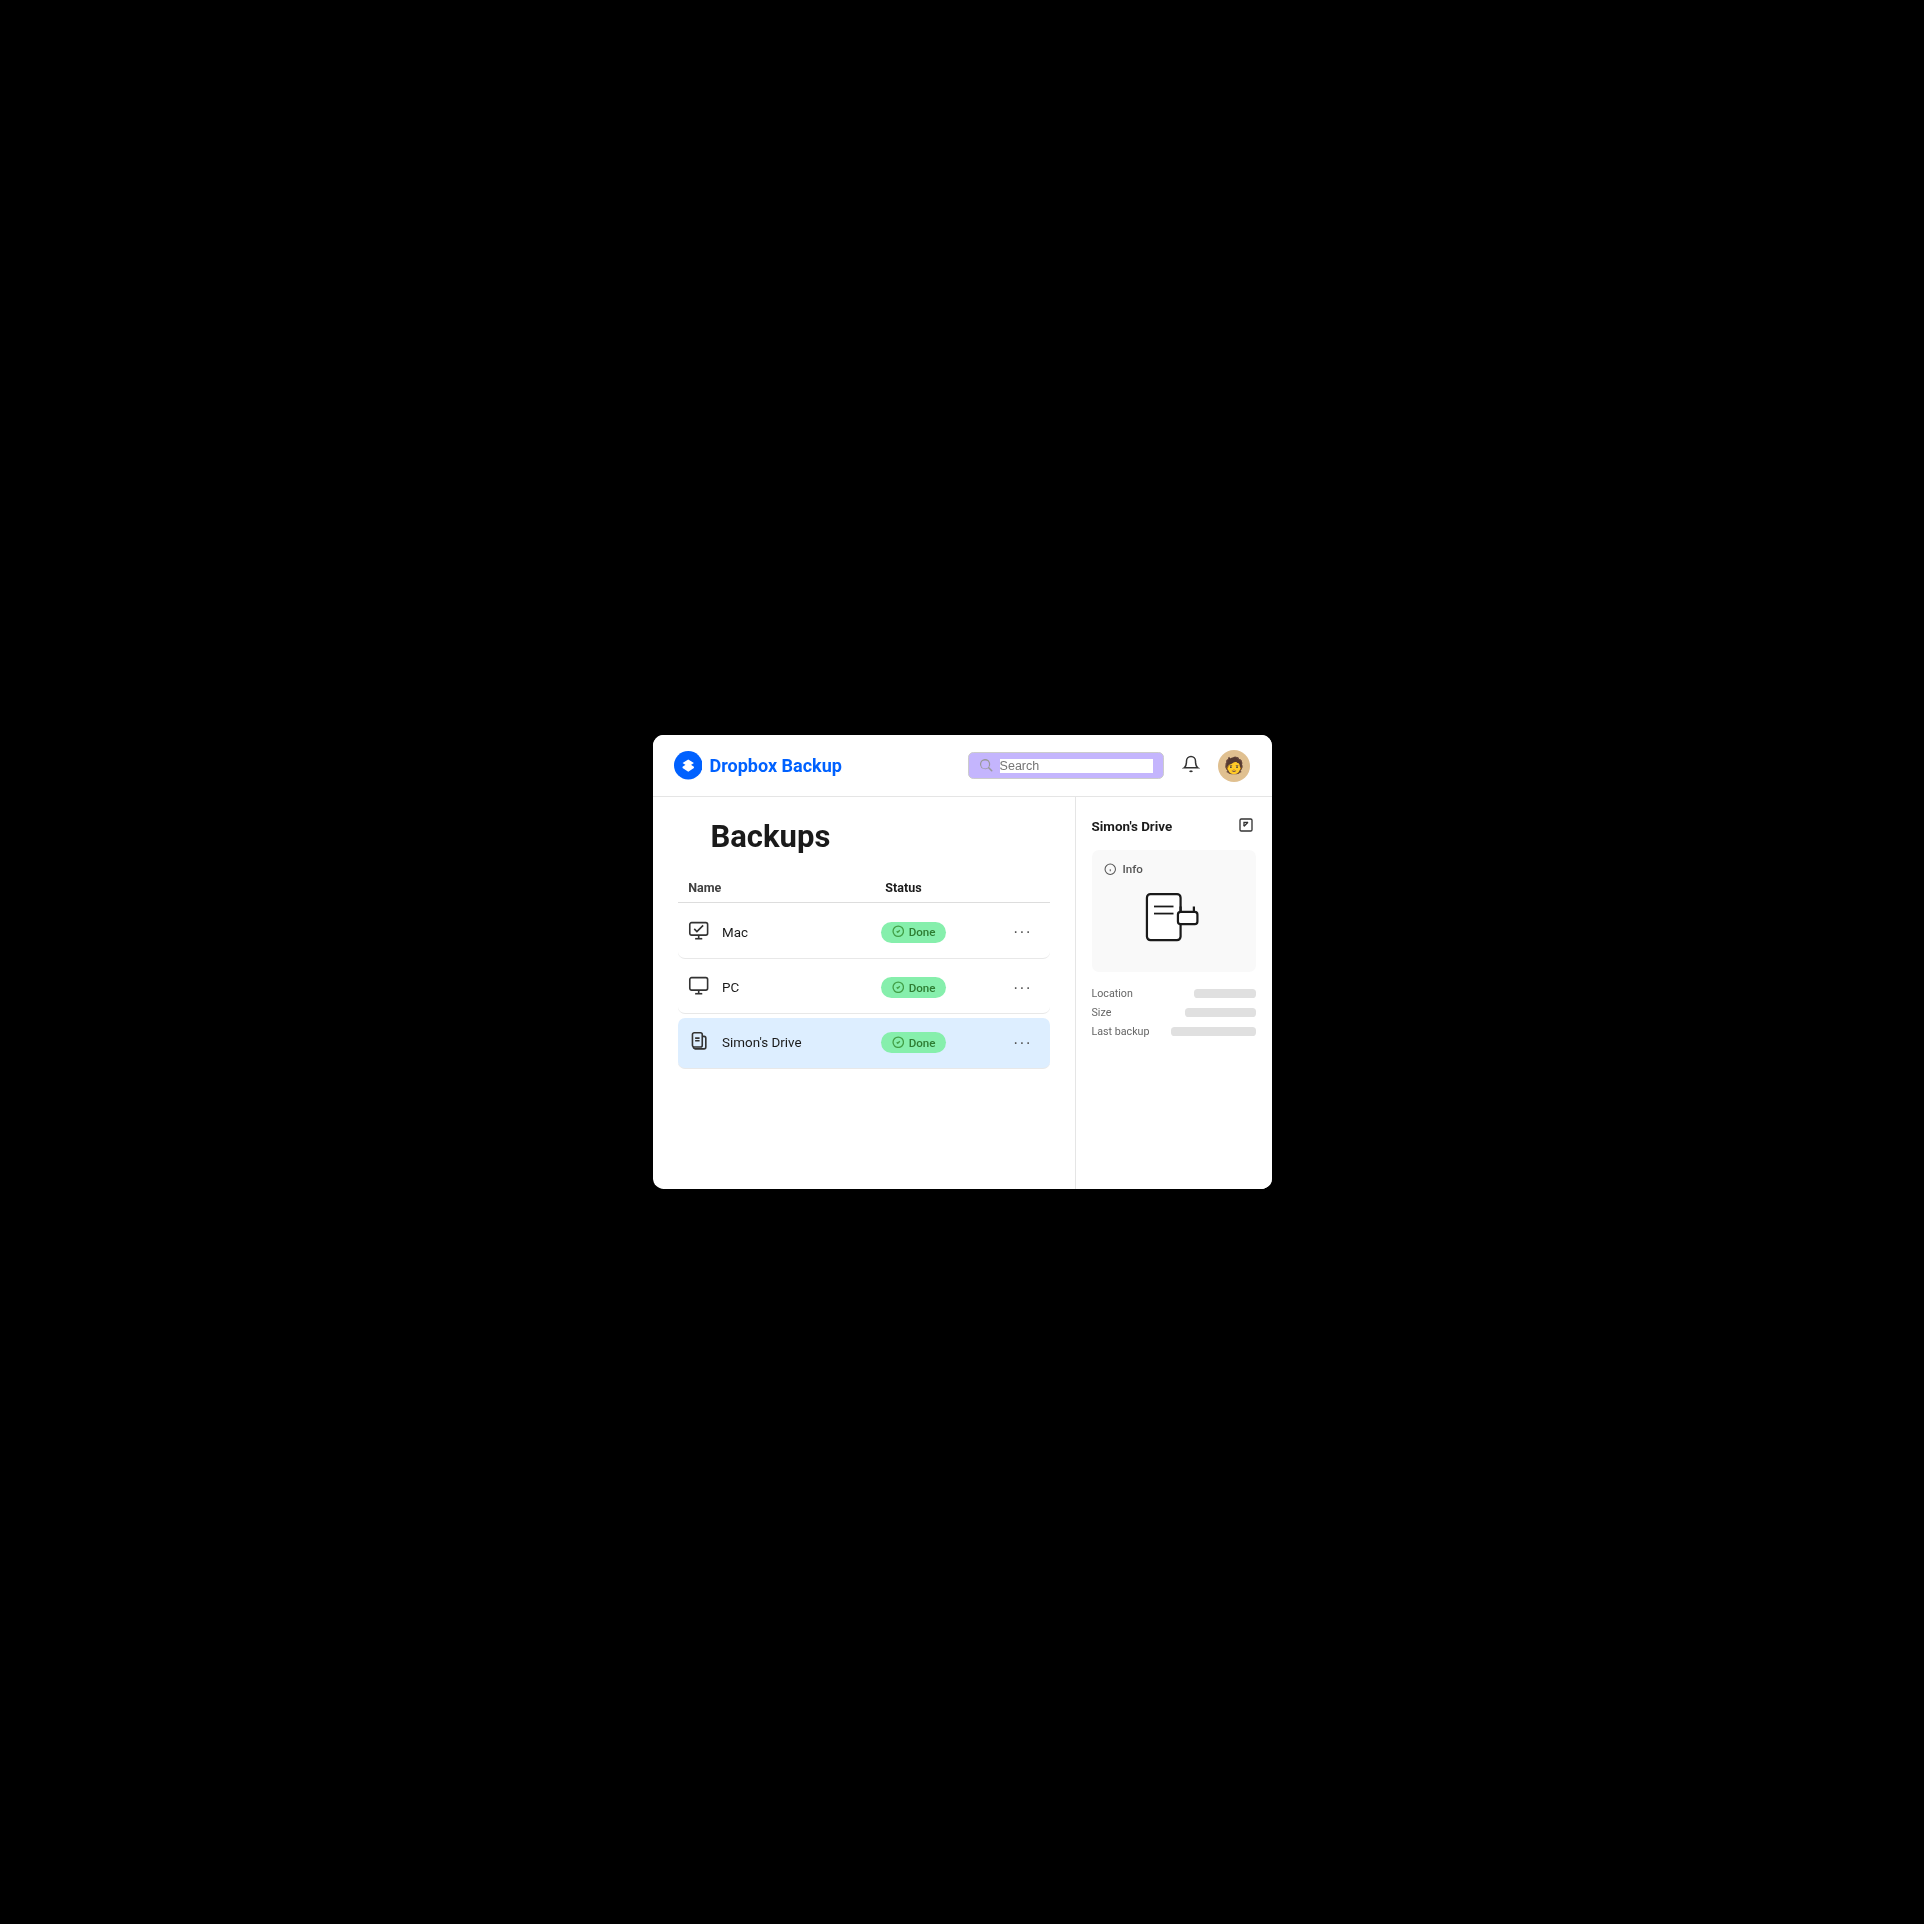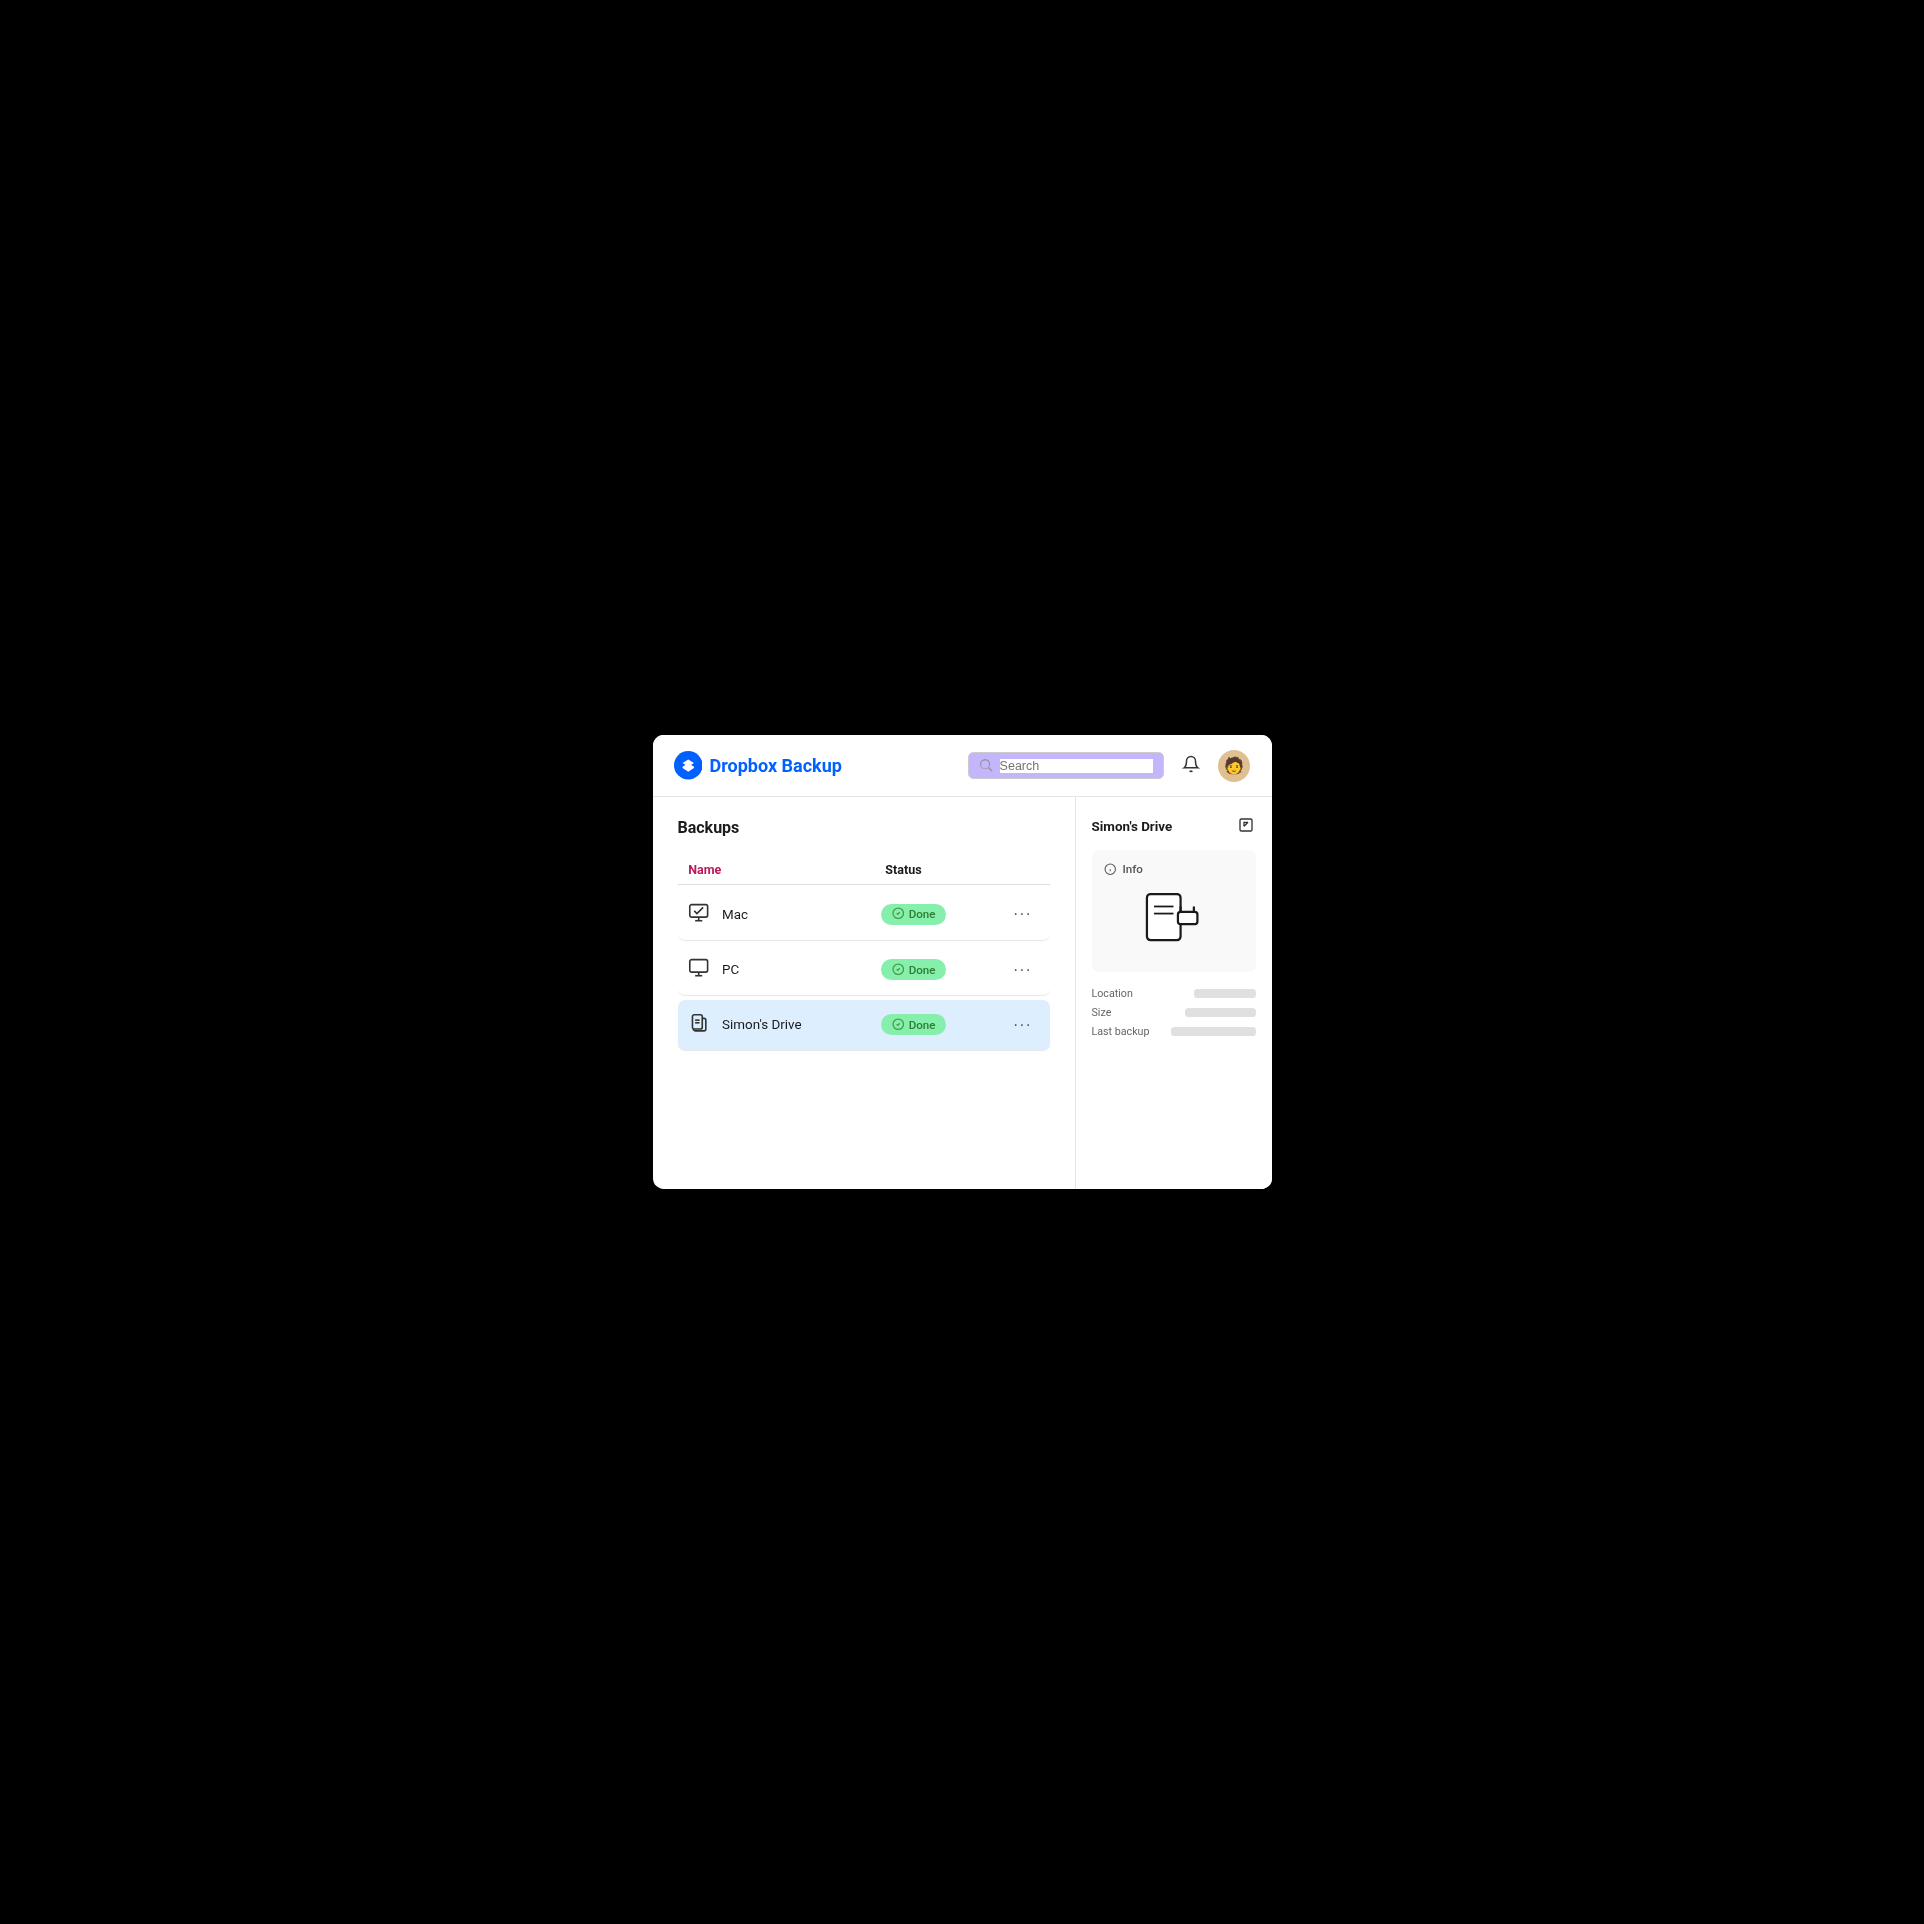--- a/index.html
+++ b/index.html
@@ -94,36 +94,37 @@
       display: flex;
       min-height: 392px;
     }
     
     .left-panel {
       flex: 1;
       padding: 21.4px 25px;
       border-right: 0.9px solid #e5e5e5;
     }
     .page-title {
-      font-size: 16px;
+      font-size: 31px;
       font-weight: 700;
       color: #1a1a1a;
       margin-bottom: 18px;
+      margin-left: 33px;
     }
     .table-header {
       display: flex;
       align-items: center;
       padding: 7.1px 10.7px;
       border-bottom: 0.9px solid #ddd;
     }
     .col-name {
       flex: 1;
       font-size: 12.5px;
       font-weight: 700;
-      color: #be185d;
+      color: #404040;
     }
     .col-status {
       width: 125px;
       font-size: 12.5px;
       font-weight: 700;
       color: #1a1a1a;
     }
     .col-actions {
       width: 28.5px;
     }

